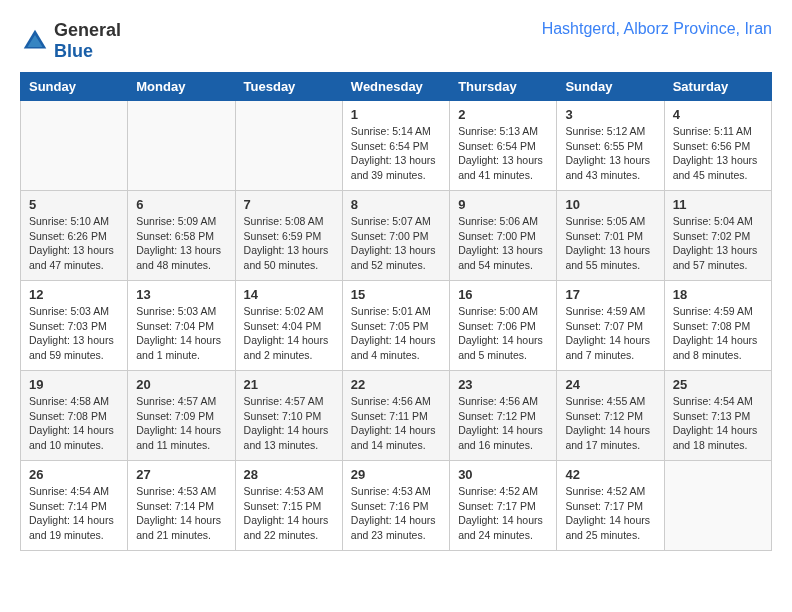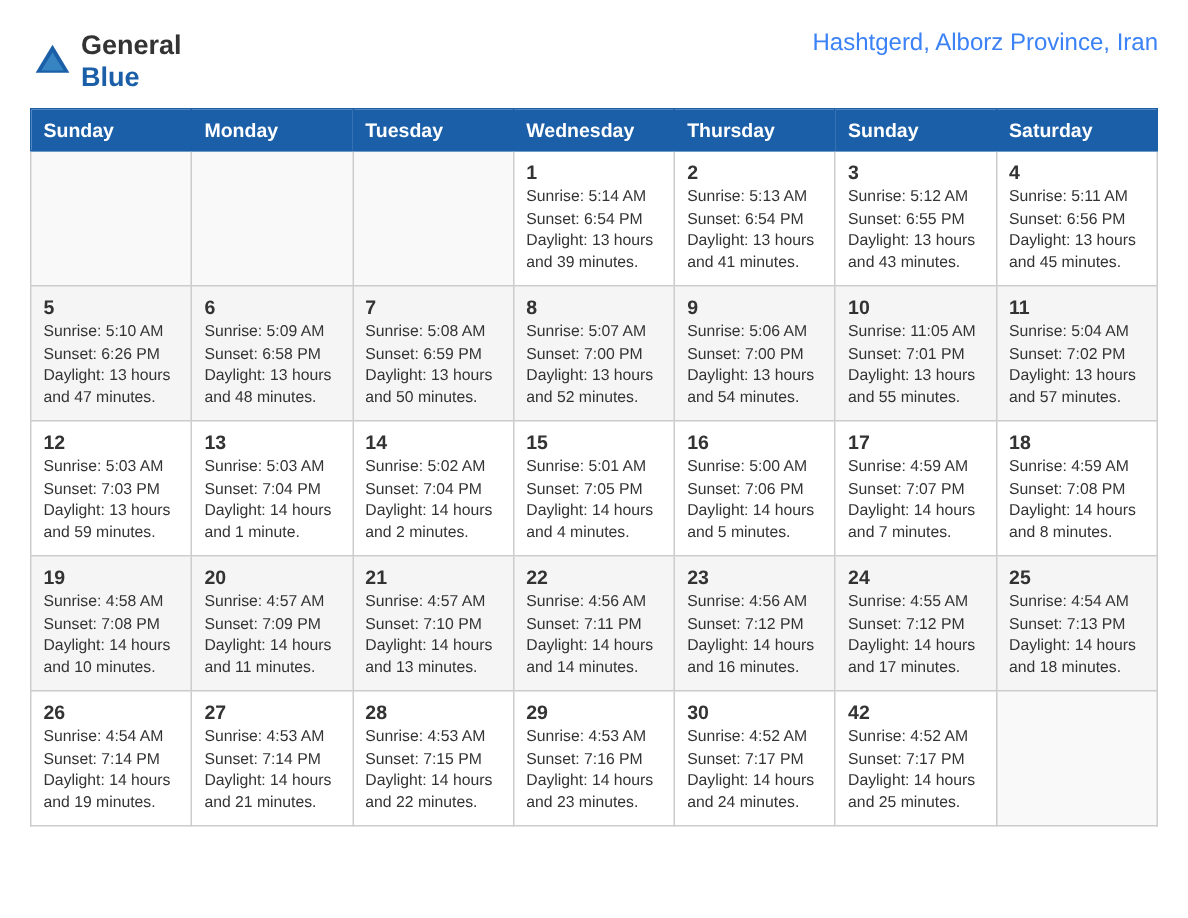--- a/index.html
+++ b/index.html
@@ -174,21 +174,21 @@
         </td>
         <td>
           <span class="day-num">9</span>
           <div class="cell-content" style="white-space: pre-line;">Sunrise: 5:06 AM
 Sunset: 7:00 PM
 Daylight: 13 hours
 and 54 minutes.</div>
         </td>
         <td>
           <span class="day-num">10</span>
-          <div class="cell-content" style="white-space: pre-line;">Sunrise: 11:05 AM
+          <div class="cell-content" style="white-space: pre-line;">Sunrise: 5:05 AM
 Sunset: 7:01 PM
 Daylight: 13 hours
 and 55 minutes.</div>
         </td>
         <td>
           <span class="day-num">11</span>
           <div class="cell-content" style="white-space: pre-line;">Sunrise: 5:04 AM
 Sunset: 7:02 PM
 Daylight: 13 hours
 and 57 minutes.</div>
@@ -205,21 +205,21 @@
         <td>
           <span class="day-num">13</span>
           <div class="cell-content" style="white-space: pre-line;">Sunrise: 5:03 AM
 Sunset: 7:04 PM
 Daylight: 14 hours
 and 1 minute.</div>
         </td>
         <td>
           <span class="day-num">14</span>
           <div class="cell-content" style="white-space: pre-line;">Sunrise: 5:02 AM
-Sunset: 7:04 PM
+Sunset: 4:04 PM
 Daylight: 14 hours
 and 2 minutes.</div>
         </td>
         <td>
           <span class="day-num">15</span>
           <div class="cell-content" style="white-space: pre-line;">Sunrise: 5:01 AM
 Sunset: 7:05 PM
 Daylight: 14 hours
 and 4 minutes.</div>
         </td>

